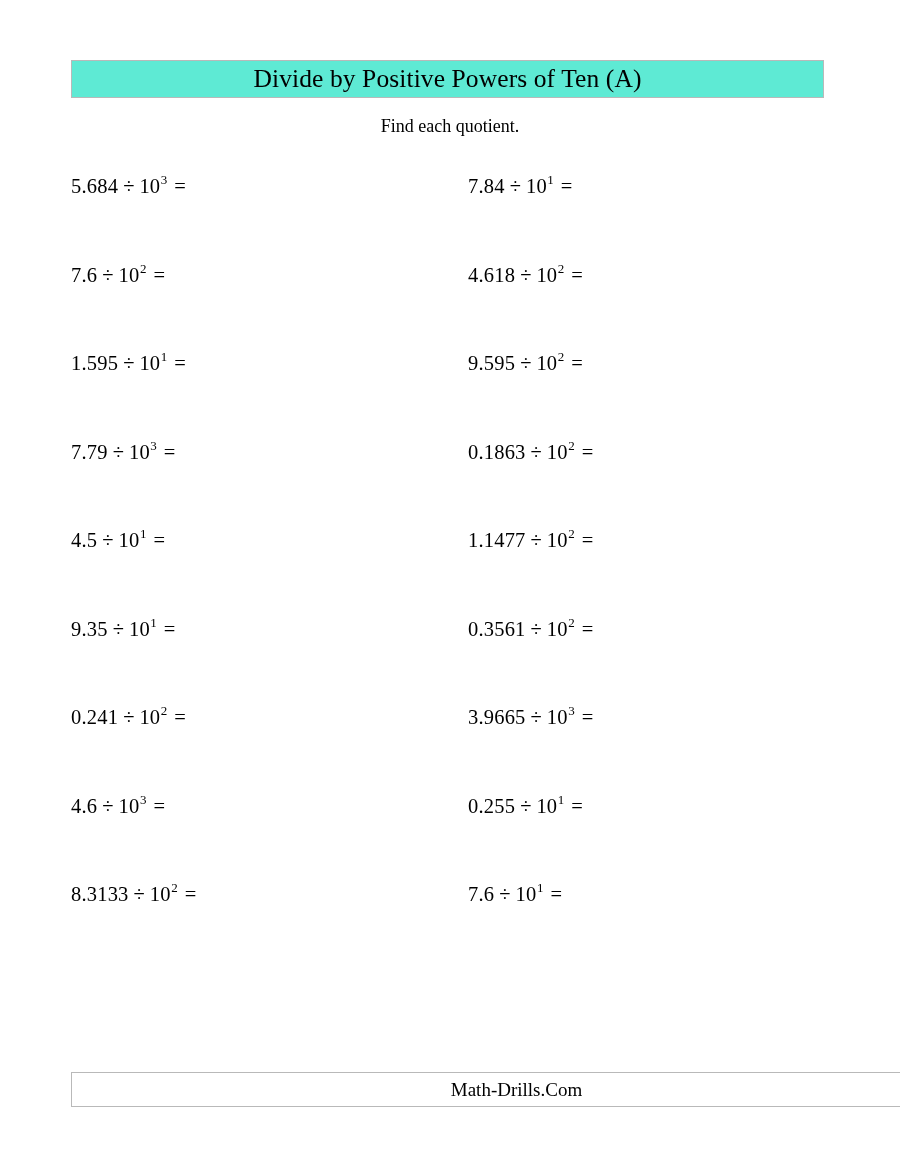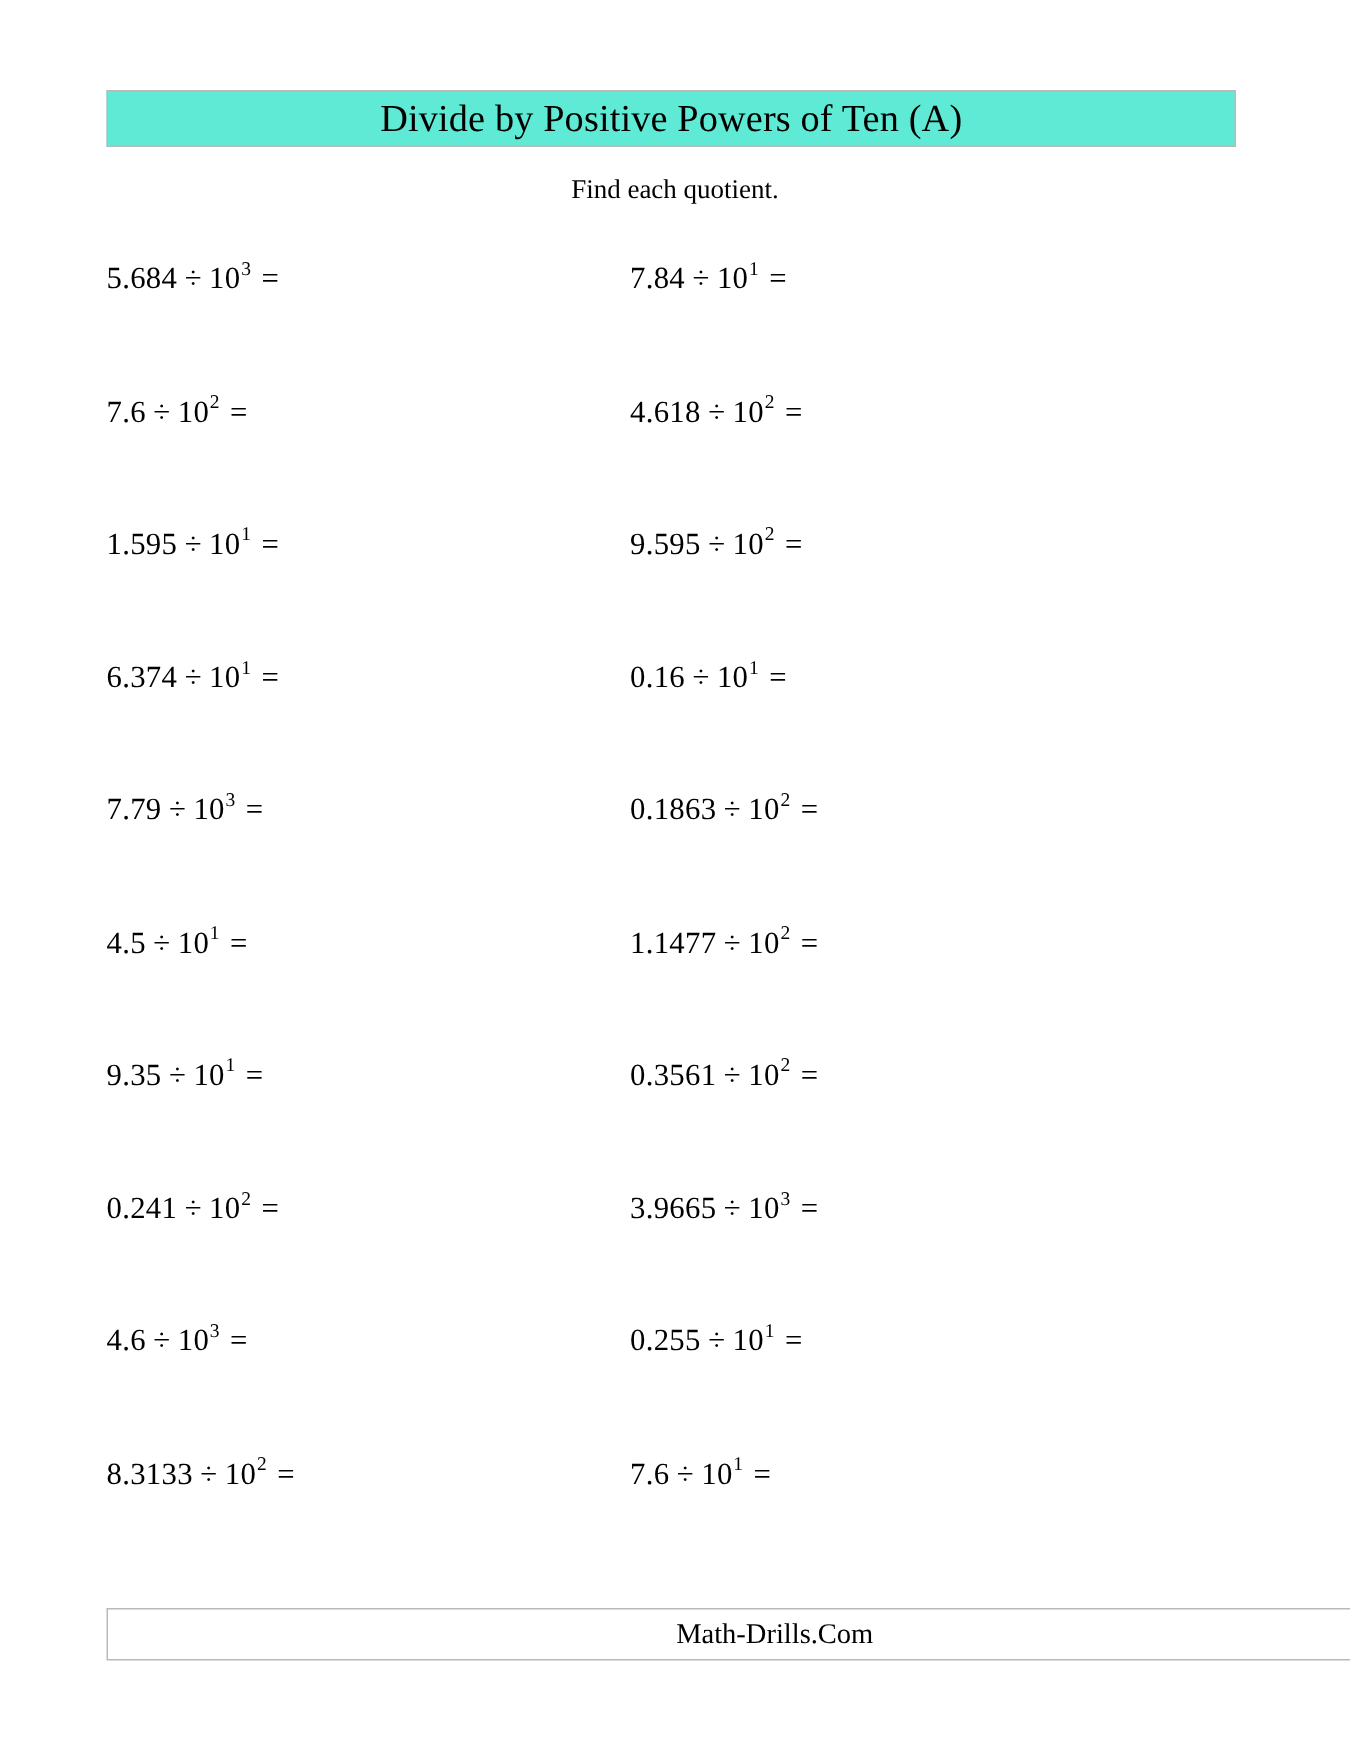--- a/index.html
+++ b/index.html
@@ -70,21 +70,21 @@
     height: 88.5px;
   }
   .prob {
     position: absolute;
     top: 0;
     font-size: 20.5px;
     line-height: 1;
     white-space: nowrap;
   }
   .prob.col-left  { left: 71px; }
-  .prob.col-right { left: 420px; }
+  .prob.col-right { left: 468px; }
 
   .prob .num      { letter-spacing: 0.2px; }
   .prob .opdiv    { padding: 0 5px; }
   .prob .base     { letter-spacing: 0.2px; }
   .prob .exp {
     font-size: 13px;
     vertical-align: super;
     line-height: 0;
     position: relative;
     top: -1px;
@@ -130,24 +130,20 @@
       </div>
       <div class="prow">
         <div class="prob col-left"><span class="num">7.6</span><span class="opdiv">÷</span><span class="base">10</span><span class="exp">2</span><span class="eq">=</span><span class="answer-blank"></span></div>
         <div class="prob col-right"><span class="num">4.618</span><span class="opdiv">÷</span><span class="base">10</span><span class="exp">2</span><span class="eq">=</span><span class="answer-blank"></span></div>
       </div>
       <div class="prow">
         <div class="prob col-left"><span class="num">1.595</span><span class="opdiv">÷</span><span class="base">10</span><span class="exp">1</span><span class="eq">=</span><span class="answer-blank"></span></div>
         <div class="prob col-right"><span class="num">9.595</span><span class="opdiv">÷</span><span class="base">10</span><span class="exp">2</span><span class="eq">=</span><span class="answer-blank"></span></div>
       </div>
       <div class="prow">
-        <div class="prob col-left"><span class="num">6.374</span><span class="opdiv">÷</span><span class="base">10</span><span class="exp">1</span><span class="eq">=</span><span class="answer-blank"></span></div>
-        <div class="prob col-right"><span class="num">0.16</span><span class="opdiv">÷</span><span class="base">10</span><span class="exp">1</span><span class="eq">=</span><span class="answer-blank"></span></div>
-      </div>
-      <div class="prow">
         <div class="prob col-left"><span class="num">7.79</span><span class="opdiv">÷</span><span class="base">10</span><span class="exp">3</span><span class="eq">=</span><span class="answer-blank"></span></div>
         <div class="prob col-right"><span class="num">0.1863</span><span class="opdiv">÷</span><span class="base">10</span><span class="exp">2</span><span class="eq">=</span><span class="answer-blank"></span></div>
       </div>
       <div class="prow">
         <div class="prob col-left"><span class="num">4.5</span><span class="opdiv">÷</span><span class="base">10</span><span class="exp">1</span><span class="eq">=</span><span class="answer-blank"></span></div>
         <div class="prob col-right"><span class="num">1.1477</span><span class="opdiv">÷</span><span class="base">10</span><span class="exp">2</span><span class="eq">=</span><span class="answer-blank"></span></div>
       </div>
       <div class="prow">
         <div class="prob col-left"><span class="num">9.35</span><span class="opdiv">÷</span><span class="base">10</span><span class="exp">1</span><span class="eq">=</span><span class="answer-blank"></span></div>
         <div class="prob col-right"><span class="num">0.3561</span><span class="opdiv">÷</span><span class="base">10</span><span class="exp">2</span><span class="eq">=</span><span class="answer-blank"></span></div>

